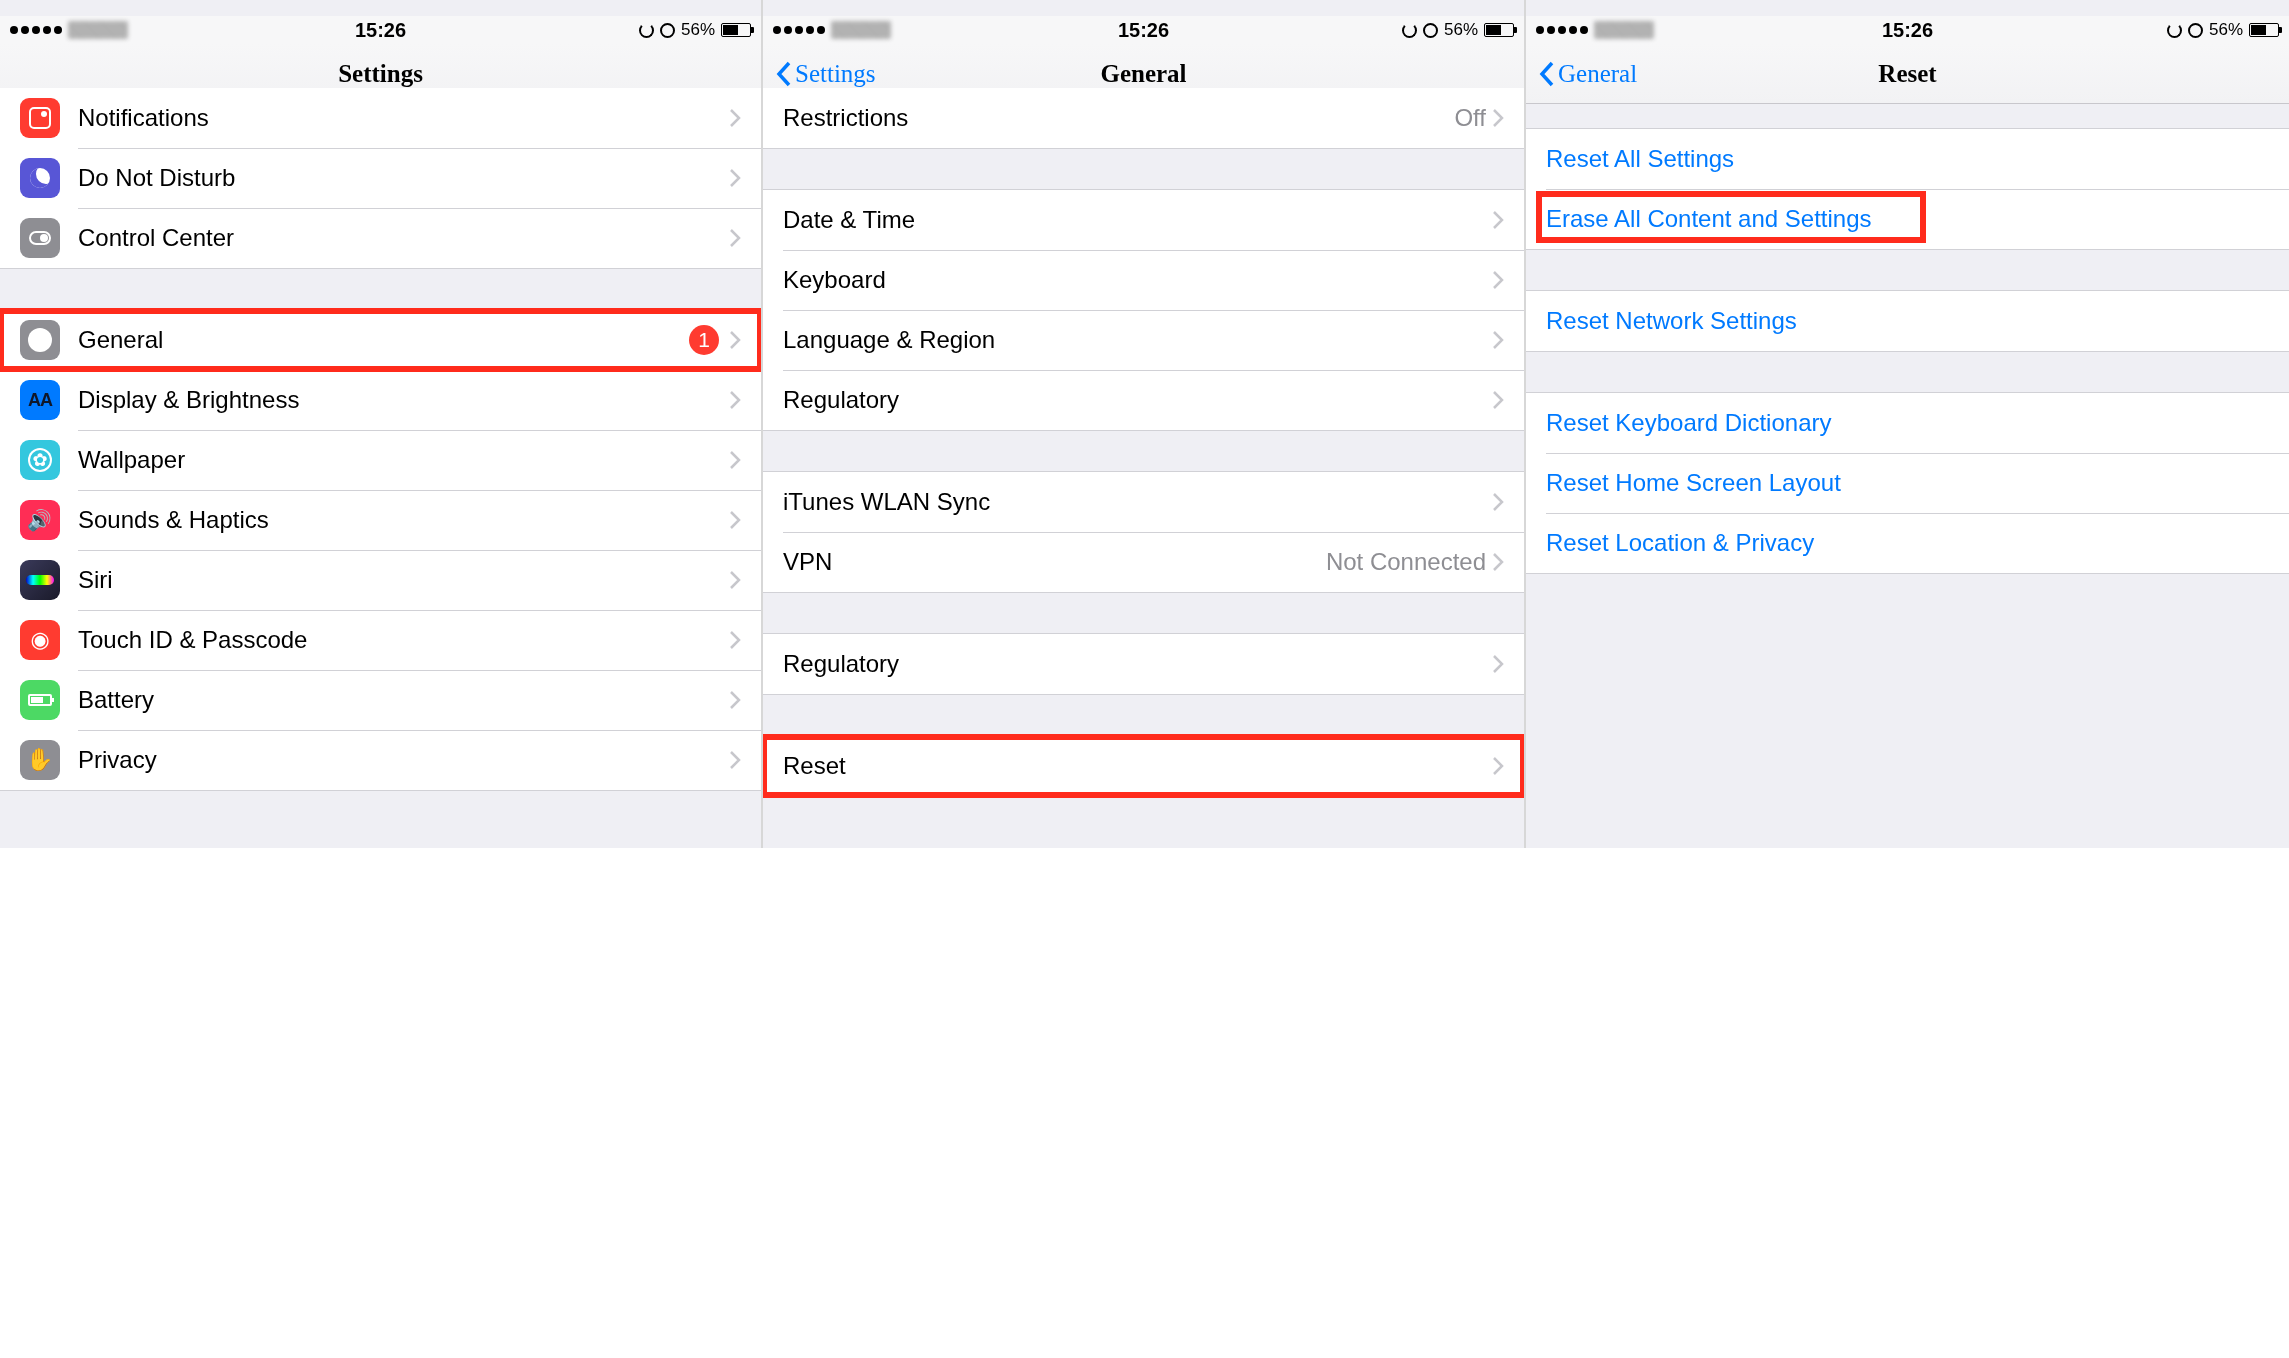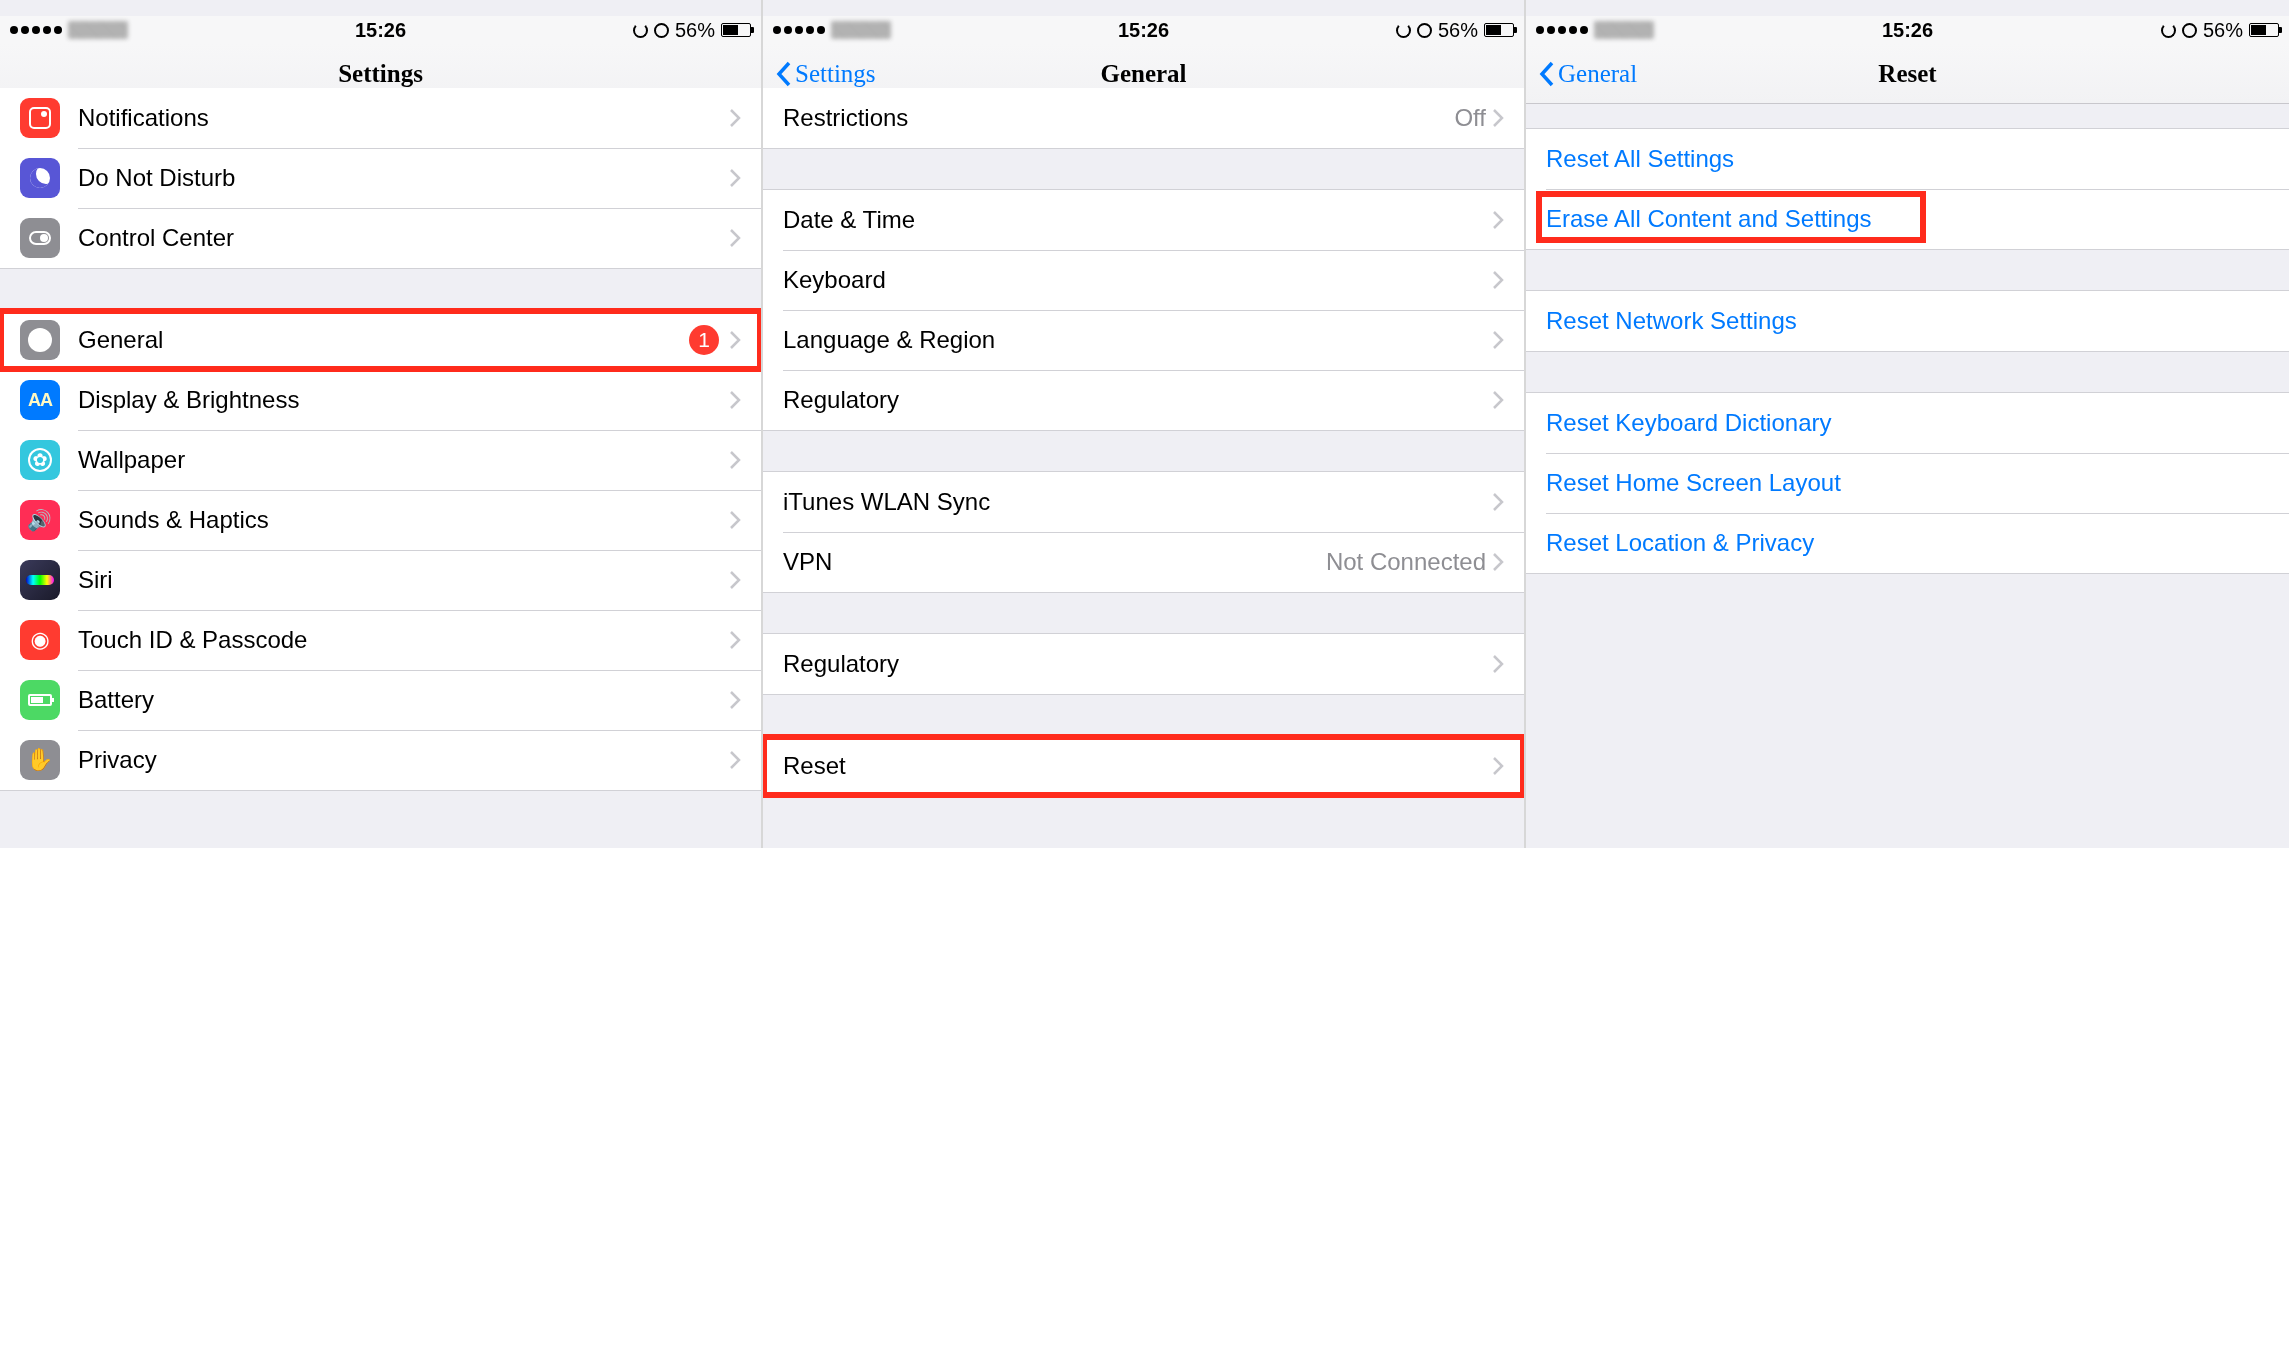--- a/index.html
+++ b/index.html
@@ -7,21 +7,21 @@
   .container { display:flex; width:2289px; height:848px; }
   .screen { flex:0 0 763px; height:100%; border-right:2px solid #d7d7d7; background:#efeff4; position:relative; overflow:hidden; }
   .screen:last-child { border-right:none; }
   
   .status-bar { height:28px; background:#f7f7f8; display:flex; align-items:center; justify-content:space-between; padding:0 10px; font-size:17px; font-weight:500; color:#000; position:relative;margin-top:16px; }
   .status-left { display:flex; align-items:center; gap:6px; }
   .dots { display:flex; gap:3px; }
   .dot { width:8px; height:8px; border-radius:50%; background:#000; }
   .carrier-blur { width:60px; height:18px; background:repeating-linear-gradient(45deg,#aaa,#aaa 2px,#bbb 2px,#bbb 4px); border-radius:2px; filter:blur(2px); }
   .status-time { position:absolute; left:50%; transform:translateX(-50%); font-size:20px; font-weight:600; }
-  .status-right { display:flex; align-items:center; gap:6px; font-size:20px; }
+  .status-right { display:flex; align-items:center; gap:6px; font-size:17px; }
   .lock-rot { width:15px; height:15px; border:2px solid #000; border-radius:50%; border-top-color:transparent; position:relative; }
   .alarm { width:15px; height:15px; border:2px solid #000; border-radius:50%; position:relative; }
   .batt { width:30px; height:14px; border:1.5px solid #000; border-radius:2px; position:relative; }
   .batt::after { content:''; position:absolute; right:-4px; top:3px; width:3px; height:6px; background:#000; border-radius:0 1px 1px 0; }
   .batt-fill { position:absolute; left:1px; top:1px; bottom:1px; width:55%; background:#000; }
   
   .nav-bar { height:60px; background:linear-gradient(#f7f7f8,#f2f2f4); border-bottom:1px solid #c8c7cc; display:flex; align-items:center; justify-content:center; position:relative; padding:0 12px;font-family:Liberation Serif, serif; }
   .nav-title { font-size:25px; font-weight:600; }
   .nav-back { position:absolute; left:12px; display:flex; align-items:center; gap:2px; color:#007aff; font-size:25px; font-weight:400; cursor:pointer; }
   .nav-back svg { width:18px; height:28px; }
@@ -46,21 +46,21 @@
   
   .ic-red { background:#ff3b30; } .ic-grey { background:#8e8e93; } .ic-purple { background:#5856d6; }
   .ic-blue { background:#007aff; } .ic-cyan { background:#34c7de; } .ic-pink { background:#ff2d55; }
   .ic-siri { background:linear-gradient(135deg,#3a3a5a,#1a1a2a); } .ic-green { background:#4cd964; }
   .switch-glyph { width:22px; height:14px; border:2px solid #fff; border-radius:7px; position:relative; }
   .switch-glyph::after{content:'';position:absolute;right:1px;top:1px;width:8px;height:8px;border-radius:50%;background:#fff;}
   .app-outline { width:22px; height:22px; border:2px solid #fff; border-radius:5px; position:relative; }
   .app-outline::after{content:'';position:absolute;top:2px;right:2px;width:6px;height:6px;background:#fff;border-radius:50%;}
   .moon { width:20px;height:20px;border-radius:50%;background:#fff;box-shadow:inset 6px -4px 0 0 #5856d6;}
   .gear { width:24px;height:24px;border-radius:50%;background:#fff; }
-  .aa { color:#fef9c3; font-size:18px; font-weight:600; letter-spacing:-1px;}
+  .aa { color:#0f172a; font-size:18px; font-weight:600; letter-spacing:-1px;}
   .flower { width:24px;height:24px;border-radius:50%;background:#34c7de;box-shadow:0 0 0 2px #fff inset,0 0 0 4px #34c7de inset; position:relative;}
   .flower::before{content:'✿';color:#fff;position:absolute;inset:0;display:flex;align-items:center;justify-content:center;font-size:18px;}
   .speaker { color:#fff; font-size:20px;}
   .siri-wave{width:28px;height:10px;background:linear-gradient(90deg,#00c,#0ff,#0f0,#ff0,#f0f);border-radius:5px;}
   .finger { color:#fff; font-size:22px;}
   .hand { color:#fff; font-size:22px;}
   .batt-ic { width:24px;height:12px;border:2px solid #fff;border-radius:2px;position:relative;}
   .batt-ic::after{content:'';position:absolute;left:1px;top:1px;bottom:1px;width:60%;background:#fff;}
   .batt-ic::before{content:'';position:absolute;right:-4px;top:2px;width:2px;height:4px;background:#fff;}
 </style>

